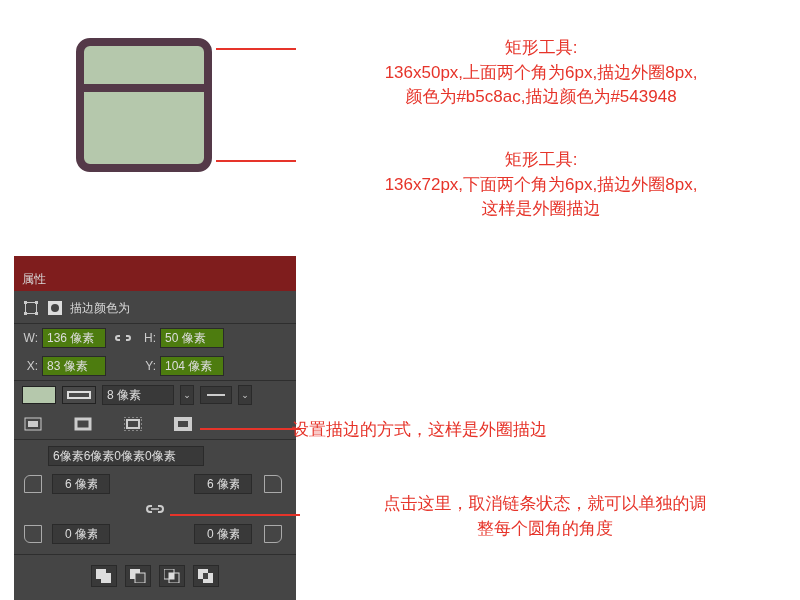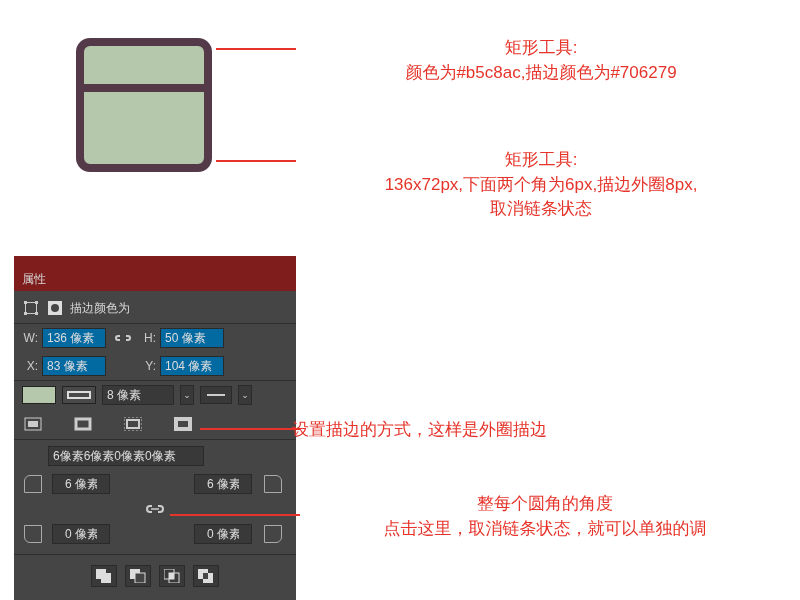--- a/index.html
+++ b/index.html
@@ -85,21 +85,21 @@
   }
   .hr { height:1px; background:#2e2e2e; margin:0 0; }
 
   .field {
     display: inline-flex;
     align-items: center;
     gap: 4px;
   }
   .field-label { color:#ccc; width:16px; text-align:right; }
   .text-input {
-    background: #0369a1;
+    background: #4d7c0f;
     border: 1px solid #2a2a2a;
     color: #ddd;
     font-size: 12px;
     padding: 2px 4px;
     width: 64px;
     height: 20px;
   }
   .link-icon {
     display:inline-flex; align-items:center; justify-content:center;
     width:22px; height:18px; color:#ccc;
@@ -189,29 +189,30 @@
   <div class="top-rect"></div>
   <div class="bot-rect"></div>
 </div>
 
 <div class="lead-line" style="left:216px; top:48px; width:80px;"></div>
 <div class="lead-line" style="left:216px; top:160px; width:80px;"></div>
 
 <div class="callout" style="left:306px; top:36px;">
   <div class="label-block">
     <div>矩形工具:</div>
-    <div>颜色为#b5c8ac,描边颜色为#706279</div>
+    <div>136x50px,上面两个角为6px,描边外圈8px,</div>
+    <div>颜色为#b5c8ac,描边颜色为#543948</div>
   </div>
 </div>
 
 <div class="callout" style="left:306px; top:148px;">
   <div class="label-block">
     <div>矩形工具:</div>
     <div>136x72px,下面两个角为6px,描边外圈8px,</div>
-    <div>取消链条状态</div>
+    <div>这样是外圈描边</div>
   </div>
 </div>
 
 <div class="panel">
   <div class="panel-header">属性</div>
 
   <div class="sub-title-row">
     <span class="icon-btn">
       <svg width="14" height="14" viewBox="0 0 14 14">
           <rect x="1.5" y="1.5" width="11" height="11" fill="none" stroke="#ccc"></rect>
@@ -361,16 +362,16 @@
 </div>
 
 <div class="lead-line" style="left:200px; top:428px; width:100px;"></div>
 <div class="callout" style="left:292px; top:418px;">
   <span>设置描边的方式，这样是外圈描边</span>
 </div>
 
 <div class="lead-line" style="left:170px; top:514px; width:130px;"></div>
 <div class="callout" style="left:310px; top:492px;">
   <div class="label-block">
+    <div>点击这里，取消链条状态，就可以单独的调</div>
     <div>整每个圆角的角度</div>
-    <div>点击这里，取消链条状态，就可以单独的调</div>
   </div>
 </div>
 
 </body></html>

